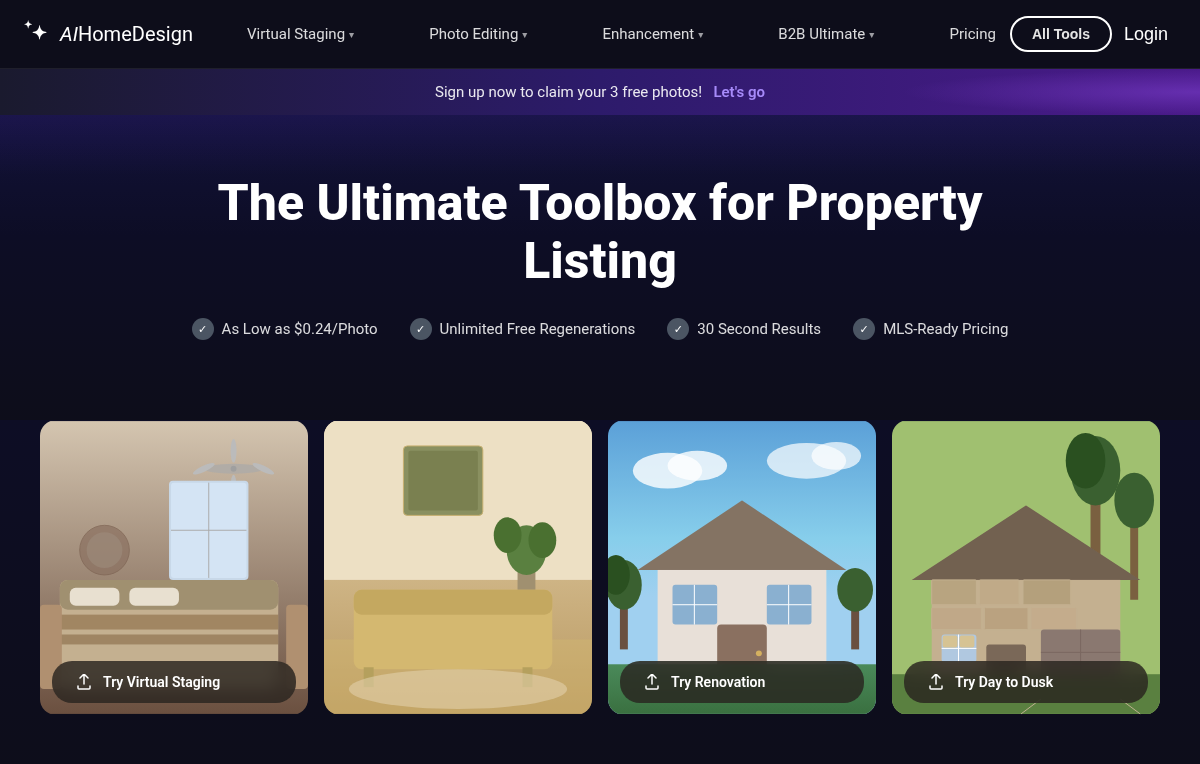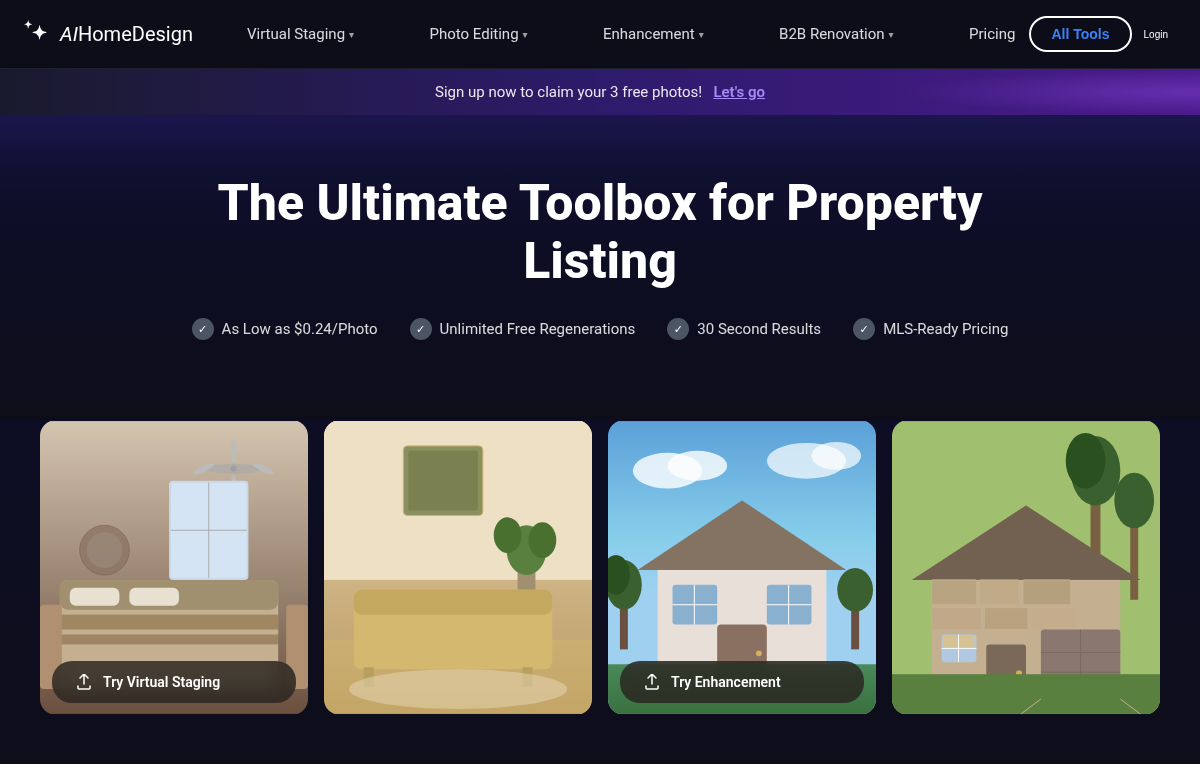--- a/index.html
+++ b/index.html
@@ -67,32 +67,32 @@
       opacity: 0.7;
     }
     .nav-right {
       display: flex;
       align-items: center;
       gap: 12px;
     }
     .btn-all-tools {
       background: transparent;
       border: 2px solid #fff;
-      color: #3b82f6;
+      color: #e5e5e5;
       padding: 8px 20px;
       border-radius: 999px;
       font-size: 14px;
       font-weight: 600;
       cursor: pointer;
     }
     .btn-login {
       background: transparent;
       border: none;
       color: #fff;
-      font-size: 10px;
+      font-size: 18px;
       cursor: pointer;
     }
 
     
     .banner {
       background: linear-gradient(90deg, #1a1a2e 0%, #2d1b6b 50%, #4a1a8a 100%);
       text-align: center;
       padding: 14px 20px;
       font-size: 15px;
       color: rgba(255,255,255,0.9);
@@ -106,21 +106,20 @@
       top: 0;
       bottom: 0;
       width: 300px;
       background: radial-gradient(ellipse at right center, rgba(120,60,200,0.6) 0%, transparent 70%);
       pointer-events: none;
     }
     .banner-link {
       color: #a78bfa;
       font-weight: 600;
       cursor: pointer;
-      text-decoration: underline;
     }
 
     
     .hero {
       background: linear-gradient(180deg, #12123a 0%, #0d0d25 40%, #0d0d1a 100%);
       text-align: center;
       padding: 60px 40px 40px;
       position: relative;
     }
     .hero-bg-overlay {
@@ -235,21 +234,21 @@
     </div>
     <div class="nav-item">
       <span>Photo Editing</span>
       <span class="chevron">▾</span>
     </div>
     <div class="nav-item">
       <span>Enhancement</span>
       <span class="chevron">▾</span>
     </div>
     <div class="nav-item">
-      <span>B2B Renovation</span>
+      <span>B2B Ultimate</span>
       <span class="chevron">▾</span>
     </div>
     <div class="nav-item">
       <span>Pricing</span>
     </div>
   </div>
 
   <div class="nav-right">
     <button class="btn-all-tools">All Tools</button>
     <button class="btn-login">Login</button>
@@ -423,21 +422,21 @@
         <ellipse cx="249" cy="170" rx="18" ry="22" fill="#3a6030"></ellipse>
       </svg>
     </div>
     <div class="card-overlay">
       <div class="card-btn">
         <span class="upload-icon">
           <svg width="16" height="16" viewBox="0 0 16 16" fill="none">
             <path d="M8 1v9M4 4l4-4 4 4M2 12v2a1 1 0 001 1h10a1 1 0 001-1v-2" stroke="white" stroke-width="1.5" stroke-linecap="round" stroke-linejoin="round"></path>
           </svg>
         </span>
-        <span>Try Enhancement</span>
+        <span>Try Renovation</span>
       </div>
     </div>
   </div>
 
   <div class="card card-4">
     <div style="width:100%;height:100%;position:relative;overflow:hidden;">
       <svg width="100%" height="100%" viewBox="0 0 270 295" xmlns="http://www.w3.org/2000/svg">
         <defs>
           <linearGradient id="sky4" x1="0" y1="0" x2="0" y2="1">
             <stop offset="0%" stop-color="#6a9040"></stop>
@@ -478,15 +477,25 @@
         <line x1="50" y1="229" x2="85" y2="229" stroke="white" strokewidth="1"></line>
 
         <rect x="51" y="216" width="15" height="12" fill="#f0c060" opacity="0.6" rx="2"></rect>
         <rect x="68" y="216" width="15" height="12" fill="#f0c060" opacity="0.6" rx="2"></rect>
 
         <rect x="0" y="255" width="270" height="40" fill="#5a8040"></rect>
 
         <path d="M150 280 L130 295 M230 280 L250 295" stroke="#c0b090" strokewidth="15" fill="none"></path>
       </svg>
     </div>
+    <div class="card-overlay">
+      <div class="card-btn">
+        <span class="upload-icon">
+          <svg width="16" height="16" viewBox="0 0 16 16" fill="none">
+            <path d="M8 1v9M4 4l4-4 4 4M2 12v2a1 1 0 001 1h10a1 1 0 001-1v-2" stroke="white" stroke-width="1.5" stroke-linecap="round" stroke-linejoin="round"></path>
+          </svg>
+        </span>
+        <span>Try Day to Dusk</span>
+      </div>
+    </div>
   </div>
 
 </div>
 
 </body></html>

